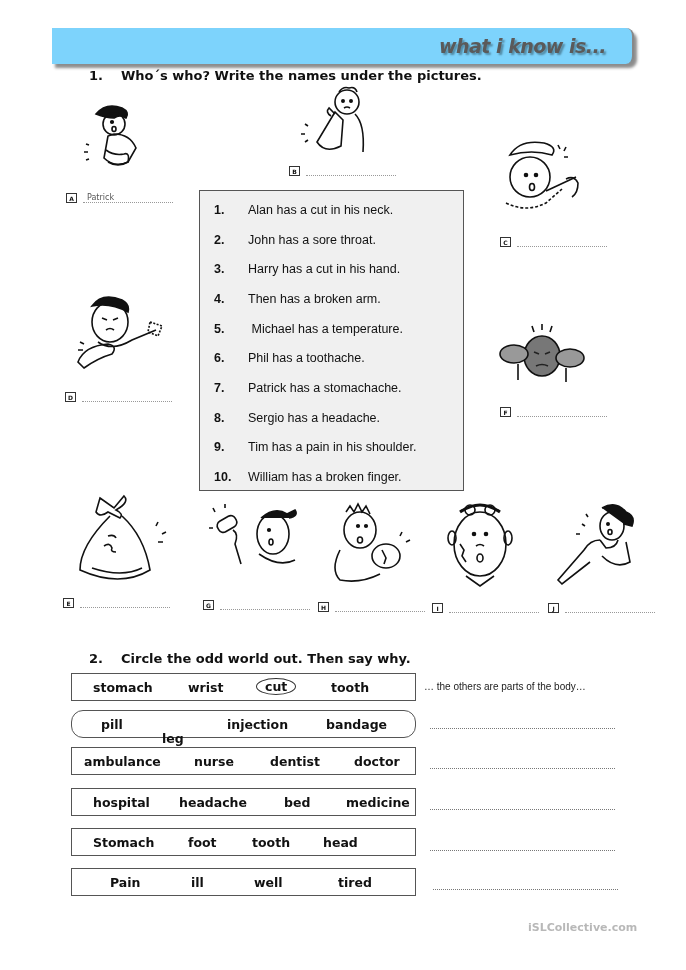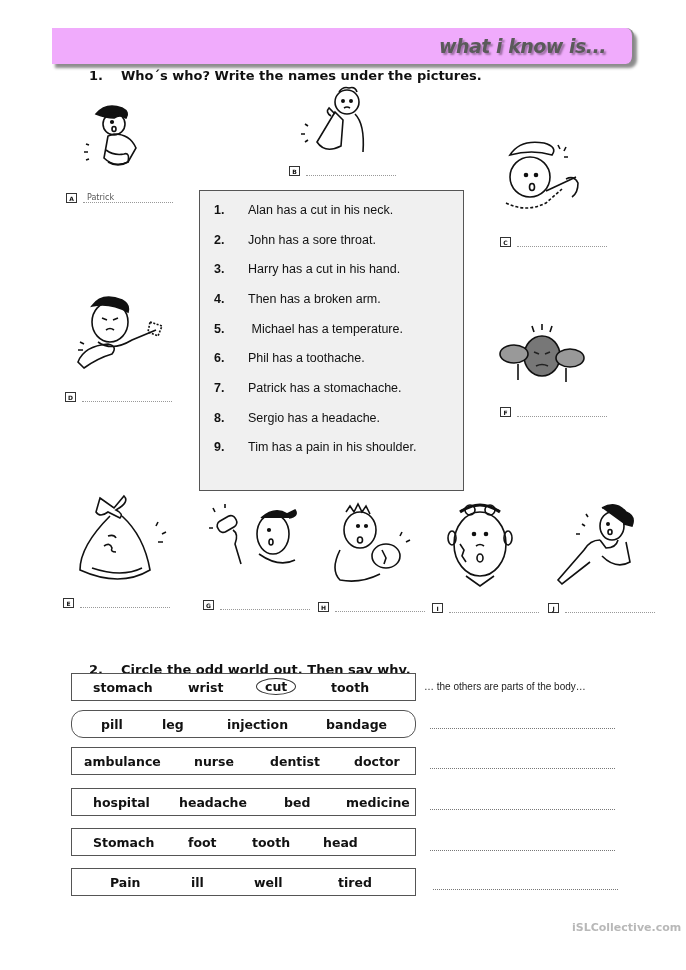--- a/index.html
+++ b/index.html
@@ -1,21 +1,21 @@
 <!DOCTYPE html>
 <html><head>
 <meta charset="utf-8">
 <style>
   * { box-sizing: border-box; margin: 0; padding: 0; }
   html, body { width: 686px; height: 970px; background: #ffffff; overflow: hidden; }
   body { position: relative; font-family: "Liberation Sans", sans-serif; color: #111; }
 
   .title-bar {
     position: absolute; left: 52px; top: 28px; width: 582px; height: 36px;
-    background: #f0abfc; border-radius: 0 8px 8px 0;
+    background: #7dd3fc; border-radius: 0 8px 8px 0;
     box-shadow: 3px 4px 3px rgba(0,0,0,0.45);
     border-right: 2px solid #888;
   }
   .title-bar .title {
     position: absolute; right: 26px; top: 7px;
     font-family: "DejaVu Sans", sans-serif; font-weight: bold; font-style: italic;
     font-size: 19px; color: #5a5a5a; letter-spacing: -0.5px;
     text-shadow: 2px 2px 2px rgba(0,0,0,0.35);
   }
 
@@ -52,21 +52,21 @@
     font-family: "DejaVu Sans", sans-serif; font-size: 12.5px; font-weight: bold;
   }
   .odd-row span { position: absolute; top: 6px; white-space: nowrap; }
   .circled { border: 1.3px solid #333; border-radius: 50%; padding: 0 8px; top: 4px !important; }
 
   .answer { position: absolute; left: 424px; font-size: 10px; color: #222; white-space: nowrap; }
   .dots { position: absolute; height: 1px; border-bottom: 1.5px dotted #777; width: 185px; }
 
   .watermark {
     position: absolute; left: 528px; top: 921px; font-family: "DejaVu Sans", sans-serif;
-    font-weight: bold; font-size: 11px; color: #b8b8b8; margin-left: 44px;
+    font-weight: bold; font-size: 11px; color: #b8b8b8;
   }
 </style>
 </head>
 <body>
 
 <div class="title-bar">
   <span class="title">what i know is...</span>
 </div>
 
 <div class="section-heading" style="left:89px; top:68px;">
@@ -186,20 +186,24 @@
       <span class="n">7.</span>
       <span>Patrick has a stomachache.</span>
     </div>
   <div class="item">
       <span class="n">8.</span>
       <span>Sergio has a headache.</span>
     </div>
   <div class="item">
       <span class="n">9.</span>
       <span>Tim has a pain in his shoulder.</span>
+    </div>
+  <div class="item">
+      <span class="n">10.</span>
+      <span>William has a broken finger.</span>
     </div>
 </div>
 
 <div class="pic" style="left:70px; top:492px;">
   <svg width="100" height="95" viewBox="0 0 100 95" fill="none" stroke="#111" stroke-width="1.6">
     <path d="M30 6 l14 10 l10 -12 q6 6 -8 14 q8 4 4 8 l-12 -6 q-8 6 -12 0z"></path>
     <path d="M40 24 q-30 30 -30 54 q40 18 70 0 q-6 -34 -28 -54"></path>
     <path d="M22 76 q30 10 50 0"></path>
     <path d="M38 44 q6 -2 8 2 M34 54 q6 -4 8 2 q-2 4 4 4"></path>
     <path d="M86 34 l2 -4 M92 42 l4 -2 M88 50 l5 0"></path>
@@ -276,35 +280,35 @@
     <path d="M50 40 l6 8 q10 0 12 -8"></path>
     <path d="M52 56 q14 14 28 6 l-4 -20"></path>
     <path d="M32 24 l3 2 M36 14 l2 3 M26 34 l4 0"></path>
   </svg>
 </div>
 <div class="label-row" style="left:548px; top:603px;">
   <div class="letter-box">J</div>
   <div class="name-line"></div>
 </div>
 
-<div class="section-heading" style="left:89px; top:651px;margin-top:11px;">
+<div class="section-heading" style="left:89px; top:651px;">
   <span class="num">2.</span><span>Circle the odd world out. Then say why.</span>
 </div>
 
 <div class="odd-row" style="top:673px;">
   <span style="left:21px;">stomach</span>
   <span style="left:116px;">wrist</span>
   <span class="circled" style="left:184px;text-align:center;">cut</span>
   <span style="left:259px;">tooth</span>
 </div>
 <div class="answer" style="top:681px;">… the others are parts of the body…</div>
 
 <div class="odd-row" style="top:710px;border-radius:12px;">
   <span style="left:29px;">pill</span>
-  <span style="left:90px;">leg</span>
+  <span style="left:90px;margin-top:14px;">leg</span>
   <span style="left:155px;">injection</span>
   <span style="left:254px;">bandage</span>
 </div>
 <div class="dots" style="left:430px; top:728px;"></div>
 
 <div class="odd-row" style="top:747px;">
   <span style="left:12px;">ambulance</span>
   <span style="left:122px;">nurse</span>
   <span style="left:198px;">dentist</span>
   <span style="left:282px;">doctor</span>

